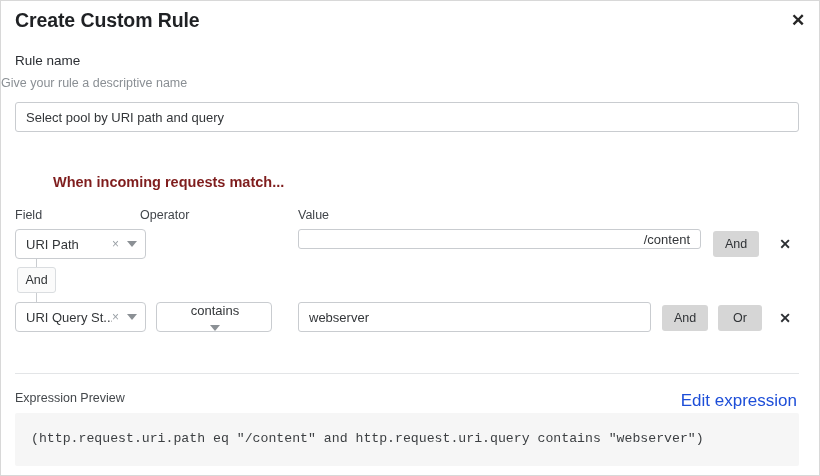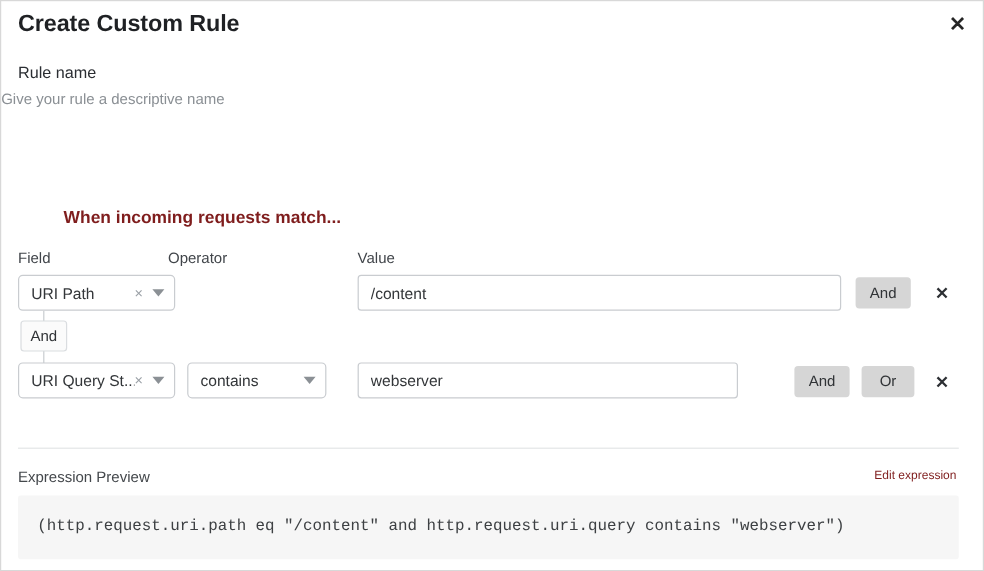--- a/index.html
+++ b/index.html
@@ -149,22 +149,22 @@
   }
   .expr-label {
     position: absolute;
     left: 14px; top: 390px;
     font-size: 12.5px;
     color: #44484c;
   }
   .edit-link {
     position: absolute;
     right: 22px; top: 390px;
-    font-size: 10px;
-    color: #7f1d1d;
+    font-size: 17px;
+    color: #1d4ed8;
     cursor: pointer;
     text-decoration: none;
   }
   .expr-box {
     position: absolute;
     left: 14px; top: 412px;
     width: 784px; height: 53px;
     background: #f6f6f6;
     border-radius: 2px;
   }
@@ -180,50 +180,51 @@
 </head>
 <body>
 
 <div class="dialog">
 
   <div class="title">Create Custom Rule</div>
   <button class="close-btn">✕</button>
 
   <div class="label-strong" style="left:14px; top:52px;">Rule name</div>
   <div class="label-muted" style="left:0; top:75px;">Give your rule a descriptive name</div>
+  <input class="text-input" style="left: 14px; top: 101px; width: 784px; height: 30px;" value="Select pool by URI path and query">
 
   <div class="section-head">When incoming requests match...</div>
 
   <div class="col-label" style="left:14px; top:207px;">Field</div>
   <div class="col-label" style="left:139px; top:207px;">Operator</div>
   <div class="col-label" style="left:297px; top:207px;">Value</div>
 
   <div class="connector-line" style="top:258px; height:10px;"></div>
   <div class="connector-line" style="top:291px; height:11px;"></div>
   <div class="and-badge">And</div>
 
   <div class="select-box" style="left:14px; top:228px; width:131px;">
     <span class="select-text">URI Path</span>
     <span class="sel-clear">×</span>
     <span class="caret"></span>
   </div>
-  <input class="text-input" style="left: 297px; top: 228px; width: 403px; height: 30px;" value="/content">
+  <input class="text-input" style="left: 297px; top: 228px; width: 403px; height: 20px; text-align: right;" value="/content">
   <button class="chip-btn" style="left:712px; top:230px; width:46px;">And</button>
   <button class="row-delete" style="left:775px; top:234px;">✕</button>
 
   <div class="select-box" style="left:14px; top:301px; width:131px;">
     <span class="select-text">URI Query St...</span>
     <span class="sel-clear">×</span>
     <span class="caret"></span>
   </div>
-  <div class="select-box" style="left:155px; top:301px; width:116px;">
+  <div class="select-box" style="left:155px; top:301px; width:116px;flex-direction:column;">
     <span class="select-text">contains</span>
     <span class="caret"></span>
   </div>
-  <input class="text-input" style="left: 297px; top: 301px; width: 317px; height: 30px;" value="webserver">
+  <input class="text-input" style="left: 297px; top: 301px; width: 353px; height: 30px;" value="webserver">
   <button class="chip-btn" style="left:661px; top:304px; width:46px;">And</button>
   <button class="chip-btn" style="left:717px; top:304px; width:44px;">Or</button>
   <button class="row-delete" style="left:775px; top:308px;">✕</button>
 
   <div class="divider"></div>
 
   <div class="expr-label">Expression Preview</div>
   <a class="edit-link">Edit expression</a>
 
   <div class="expr-box">

